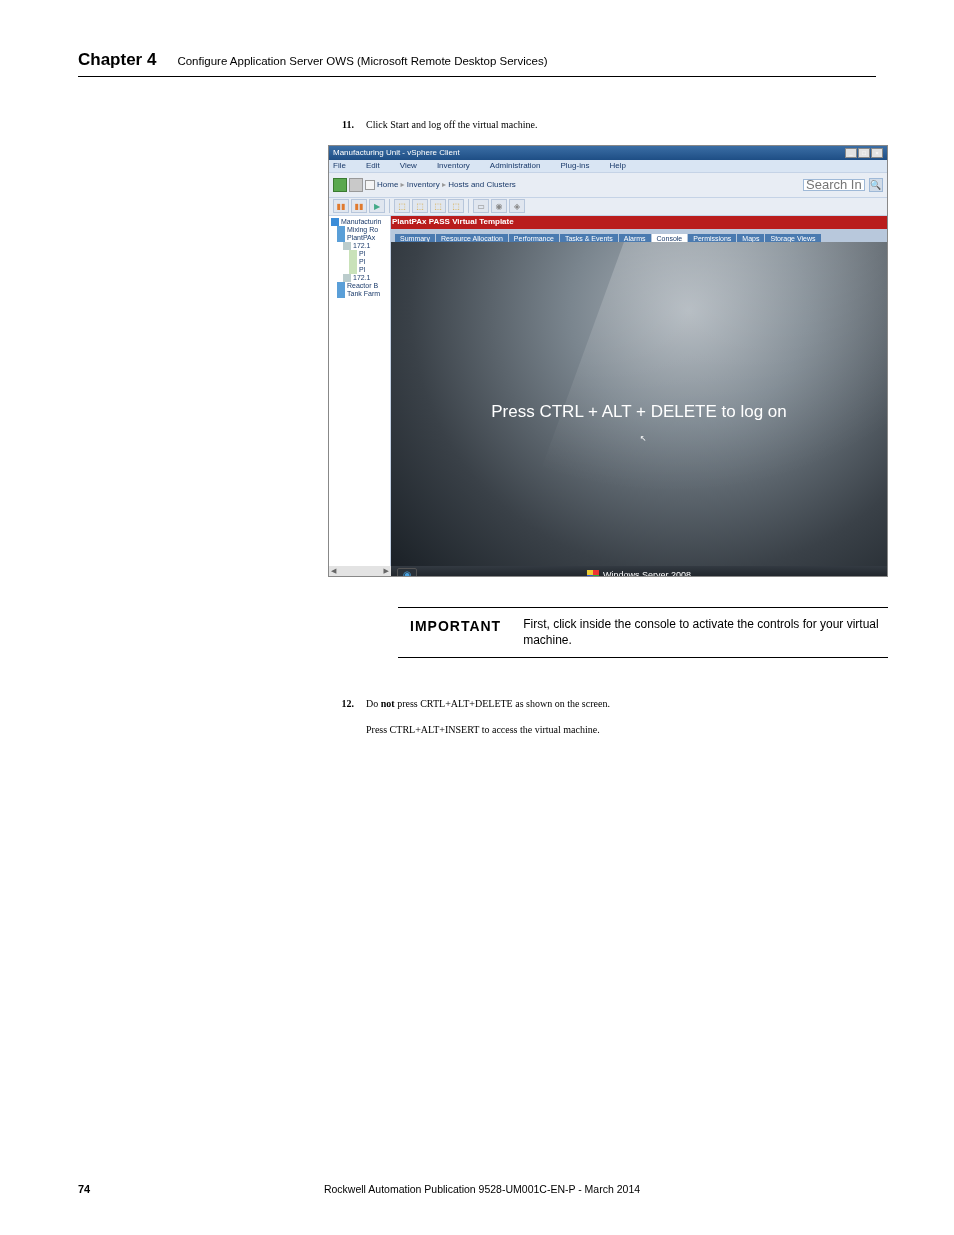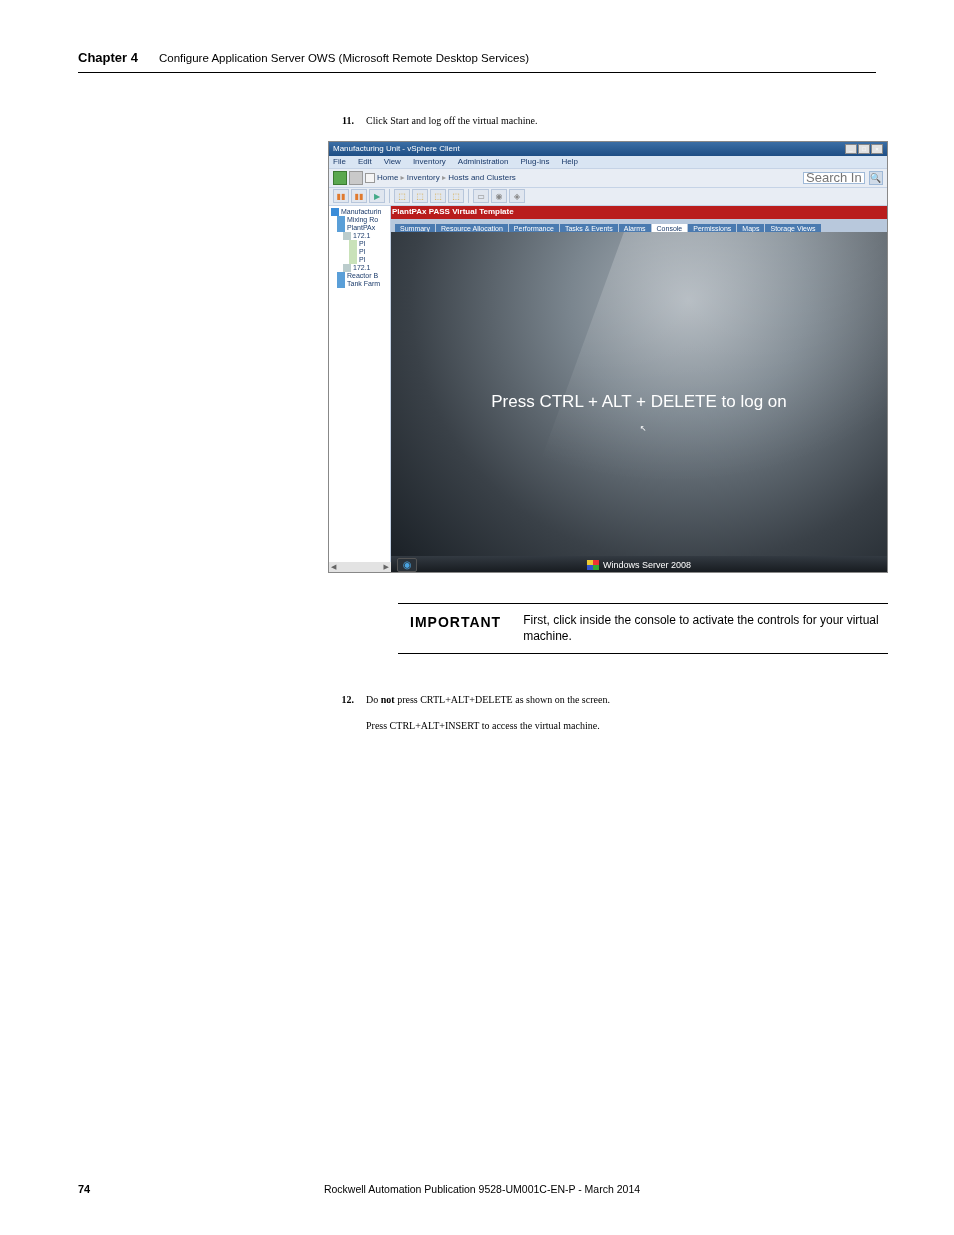--- a/index.html
+++ b/index.html
@@ -9,21 +9,21 @@
     background: #fff;
     font-family: Georgia, 'Times New Roman', serif;
     color: #000;
     position: relative;
     padding: 50px 78px 40px 78px;
   }
   .header-line {
     font-size: 12px;
     margin-bottom: 6px;
   }
-  .chapter-label { font-weight: bold; font-family: Arial, sans-serif; font-size: 13px; }
+  .chapter-label { font-weight: bold; font-family: Arial, sans-serif; font-size: 17px; }
   .chapter-title { font-family: Arial, sans-serif; font-size: 11.5px; margin-left: 18px; }
   .header-rule {
     border: none;
     border-top: 1px solid #000;
     margin-bottom: 40px;
   }
   .content-col {
     margin-left: 250px;
     width: 560px;
   }
@@ -67,26 +67,26 @@
     justify-content: space-between;
     align-items: center;
   }
   .win-buttons { display:flex; gap:1px; }
   .win-btn { width:12px; height:10px; background:#e2e2e2; border:1px solid #888; font-size:6px; text-align:center; line-height:8px;}
   .menu-bar {
     height: 12px;
     background: #d9e5f3;
     color: #1a3a6a;
     display: flex;
-    gap: 12px;
+    gap: 20px;
     padding: 0 4px;
     align-items: center;
   }
   .nav-bar {
-    height: 20px;
+    height: 26px;
     background: #e8edf4;
     border-top: 1px solid #c5d3e6;
     border-bottom: 1px solid #c5d3e6;
     display: flex;
     align-items: center;
     padding: 0 4px;
     gap: 2px;
   }
   .nav-btn {
     width: 14px; height:14px; background:#5aa84f; border:1px solid #3a7a30; display:inline-block;

